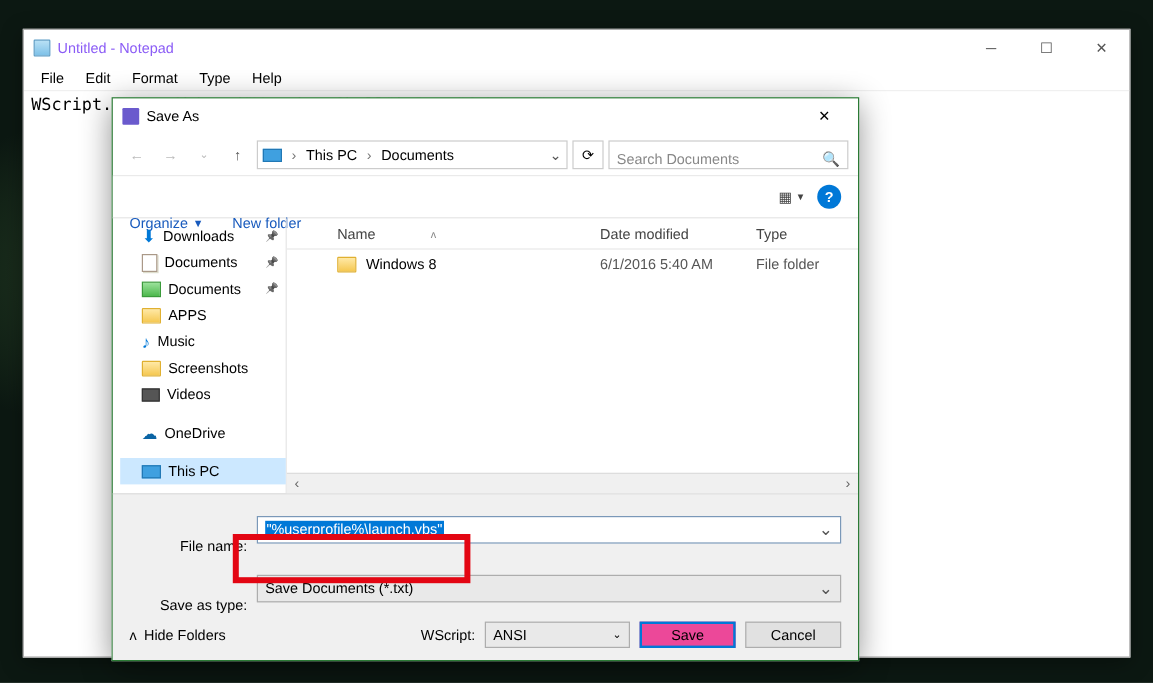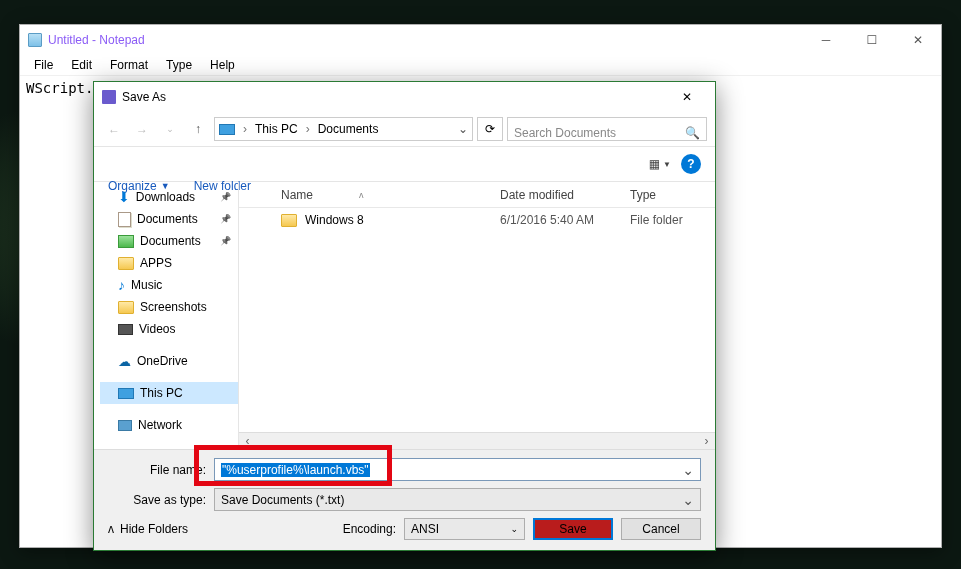--- a/index.html
+++ b/index.html
@@ -53,31 +53,31 @@
 .row-name { flex:1; padding-left:42px; display:flex; align-items:center; gap:8px; }
 .row-date { width:130px; color:#555; }
 .row-type { width:85px; color:#555; }
 .folder-icn { width:16px; height:13px; background:linear-gradient(#ffe9a6,#f5c851); border:1px solid #e0b030; border-radius:1px; }
 .scroll-h { height:17px; border-top:1px solid #ddd; background:#f0f0f0; display:flex; align-items:center;}
 .scroll-h .arrow{ width:17px; display:flex; align-items:center; justify-content:center; color:#666;}
 .scroll-h .track{ flex:1; }
 
 .sa-bottom { background:#f0f0f0; border-top:1px solid #ddd; padding:8px 14px 10px; }
 .field-row { display:flex; align-items:center; margin-bottom:7px; }
-.field-lbl { width:106px; text-align:right; padding-right:8px; }
+.field-lbl { width:106px; text-align:right; padding-right:8px;margin-top:28px; }
 .field-input { flex:1; height:23px; border:1px solid #7a98b8; background:#fff; padding:0 6px; display:flex; align-items:center; }
 .field-input.combo::after { content:"⌄"; margin-left:auto; color:#555; font-size:14px; }
 .selected-text { background:#0078d7; color:#fff; padding:0 1px; }
 
 .sa-actions { display:flex; align-items:center; justify-content:space-between; margin-top:6px; }
 .hide-f { display:flex; align-items:center; gap:6px; }
 .enc-grp { display:flex; align-items:center; gap:8px; }
 .enc-sel { width:121px; height:22px; border:1px solid #adadad; background:#e9e9e9; display:flex; align-items:center; padding:0 6px; }
 .btn { width:80px; height:22px; border:1px solid #adadad; background:#e1e1e1; display:flex; align-items:center; justify-content:center; cursor:pointer; }
-.btn.primary { border:2px solid #0078d7; background:#b91c1c; }
+.btn.primary { border:2px solid #0078d7; background:#ec4899; }
 
 .highlight-box { position:absolute; border:5px solid #e30613; pointer-events:none; }
 
 .icn { display:inline-block; }
 .notepad-icn { width:14px; height:14px; background:linear-gradient(#b8e0f5,#7ec1e8); border:1px solid #5a9cc5; border-radius:1px; }
 .save-icn { width:14px; height:14px; background:#6a5acd; border-radius:1px; position:relative;}
 .monitor-icn { width:16px; height:11px; background:#3fa0e0; border:1px solid #2178b5; }
 .pic-icn { width:16px; height:13px; background:linear-gradient(#9be29b,#4db84d); border:1px solid #3a9a3a;}
 .dl-icn { color:#0078d7; font-size:14px; }
 .doc-icn { width:13px; height:15px; background:#fff; border:1px solid #a98; box-shadow:1px 1px 0 #ddc;}
@@ -246,21 +246,21 @@
       <div class="field-input combo" style="background:#e9e9e9;border-color:#adadad">
         <span>Save Documents (*.txt)</span>
       </div>
     </div>
     <div class="sa-actions">
       <div class="hide-f">
         <span>ʌ</span>
         <span>Hide Folders</span>
       </div>
       <div class="enc-grp">
-        <span>Encoding:</span>
+        <span>WScript:</span>
         <div class="enc-sel">
           <span>ANSI</span>
           <span style="margin-left:auto;font-size:9px">⌄</span>
         </div>
         <div class="btn primary">Save</div>
         <div class="btn">Cancel</div>
       </div>
     </div>
   </div>
 </div>

